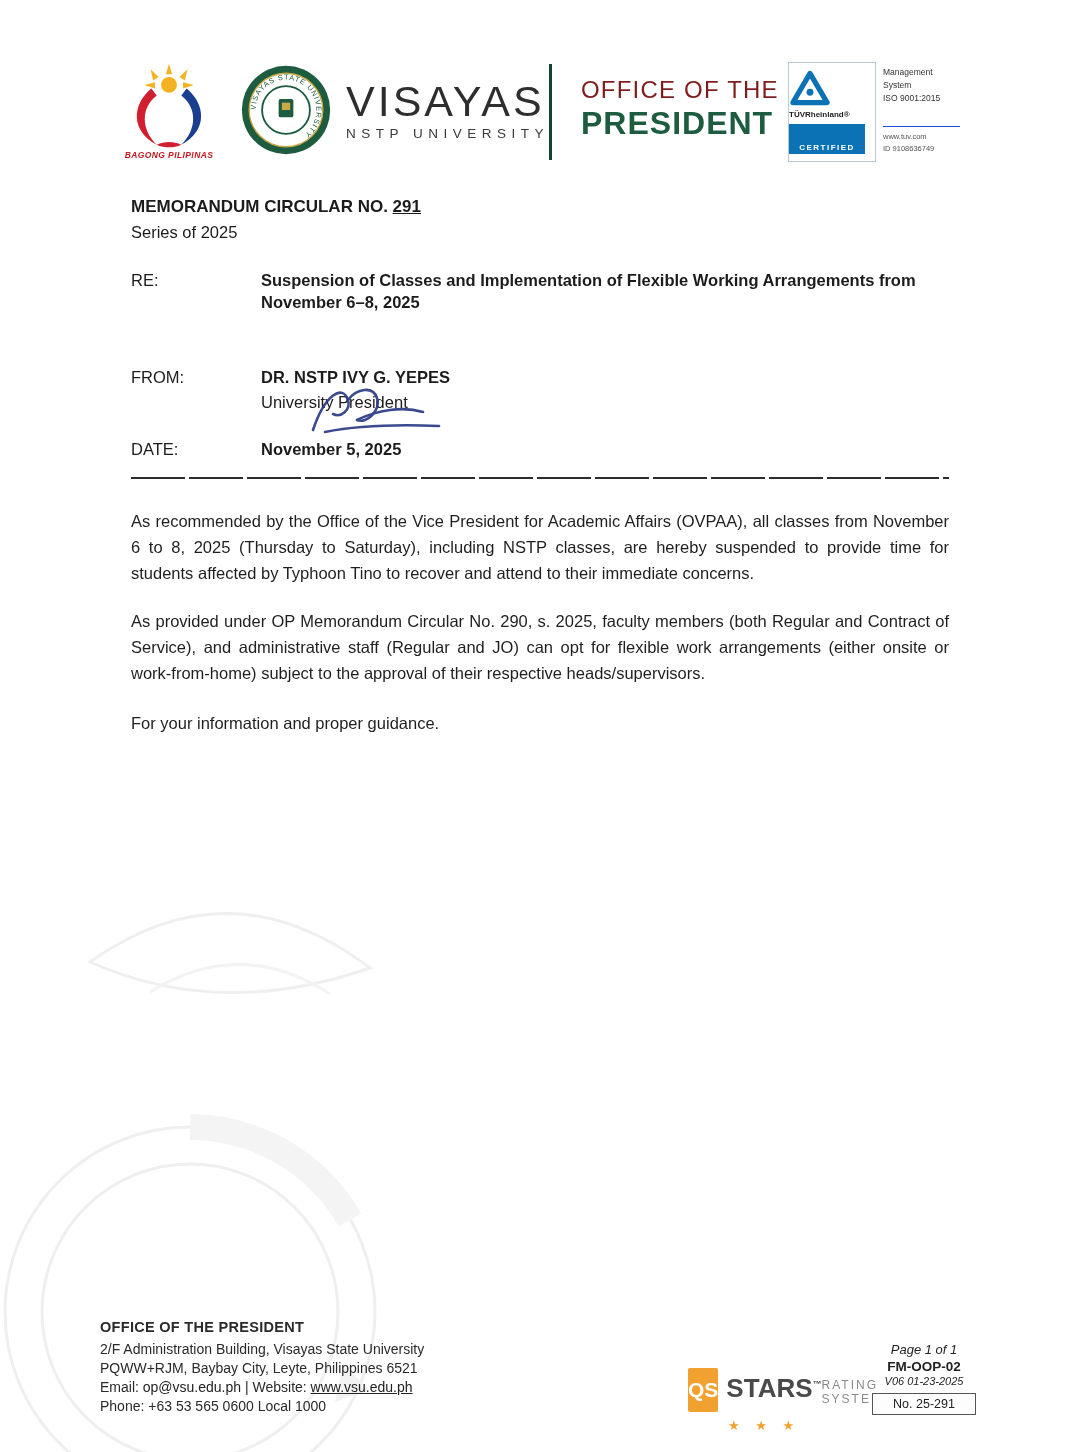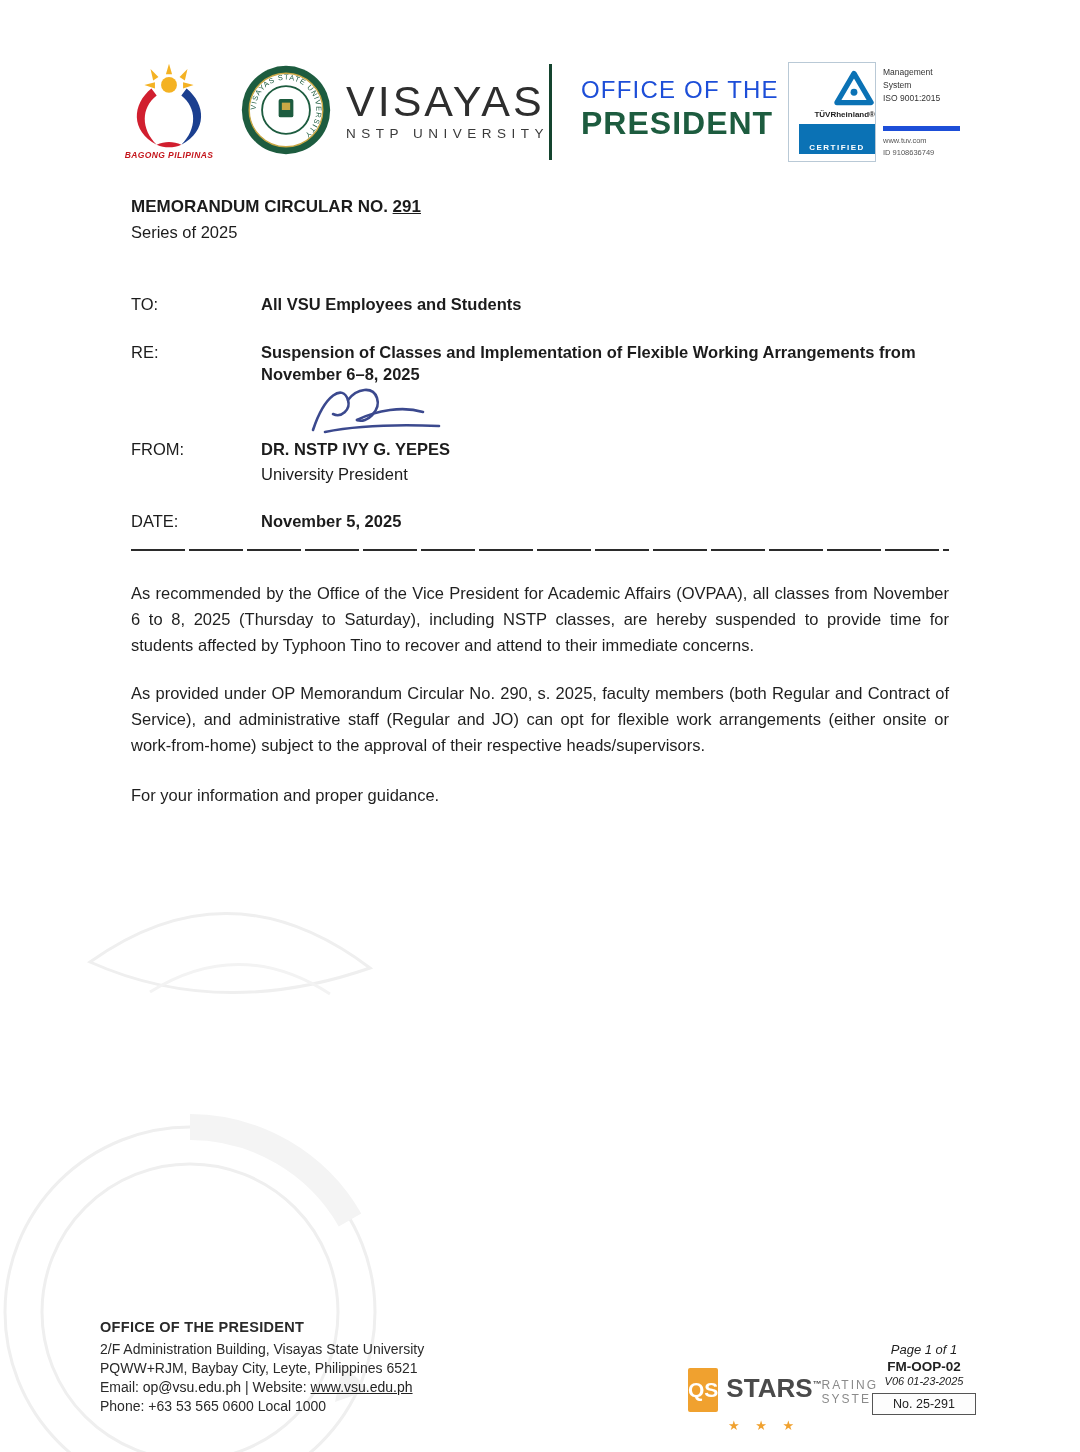--- a/index.html
+++ b/index.html
@@ -20,32 +20,32 @@
   
   .bp-logo { position:absolute; top:62px; left:122px; width:94px; height:88px; }
   .bp-label { position:absolute; top:150px; left:112px; width:114px; text-align:center;
               font-size:8.5px; font-weight:bold; font-style:italic; color:#c4161c; letter-spacing:.4px; }
   .vsu-seal { position:absolute; top:64px; left:240px; width:92px; height:92px; }
   .wordmark { position:absolute; top:80px; left:346px; }
   .wordmark-main { font-size:43px; letter-spacing:3px; color:#2e2e2e; font-weight:500; line-height:1; }
   .wordmark-sub  { font-size:13.5px; letter-spacing:5.5px; color:#3a3a3a; margin-top:3px; }
   .hdr-divider { position:absolute; top:64px; left:549px; width:3px; height:96px; background:#14442e; }
   .office { position:absolute; top:76px; left:581px; }
-  .office-1 { font-size:24px; color:#1d4ed8; letter-spacing:1.2px; line-height:1.15; }
+  .office-1 { font-size:24px; color:#7f1d1d; letter-spacing:1.2px; line-height:1.15; }
   .office-2 { font-size:32px; font-weight:800; color:#1d5c3f; letter-spacing:1px; line-height:1.2; }
 
   .cert { position:absolute; top:62px; left:788px; width:172px; height:100px; display:flex; }
   .cert-card { width:88px; height:100px; border:1px solid #b9c9d6; background:#fff;
-               display:flex; flex-direction:column; align-items:flex-end; padding-top:7px; }
+               display:flex; flex-direction:column; align-items:flex-start; padding-top:7px; }
   .tuv-tri { width:42px; height:36px; }
   .tuv-name { font-size:8px; color:#1c1c1c; margin-top:4px; font-weight:bold; }
   .tuv-bar { margin-top:5px; width:76px; background:#0b72b5; color:#fff; font-size:8px;
              letter-spacing:1.5px; text-align:center; padding:19px 0 2px; font-weight:bold; }
   .cert-info { flex:1; padding:4px 0 0 7px; font-size:8.5px; color:#333; line-height:1.5; }
-  .cert-info .grp2 { margin-top:22px; border-top:5px solid #1d4ed8; padding-top:4px; font-size:7.5px; color:#555; }
+  .cert-info .grp2 { margin-top:22px; border-top:1px solid #1d4ed8; padding-top:4px; font-size:7.5px; color:#555; }
 
   
   .main { position:absolute; left:131px; top:196px; width:818px; font-size:16.5px; line-height:22px; }
   .memo-title { font-weight:bold; font-size:17px; }
   .memo-title .num { text-decoration:underline; }
   .series { margin-top:3px; }
 
   .row { display:flex; }
   .row .label { width:130px; flex:none; }
   .row .value { font-weight:bold; }
@@ -163,24 +163,20 @@
         <div>ID 9108636749</div>
       </div>
     </div>
   </div>
 
   <div class="main">
 
     <div class="memo-title"><span>MEMORANDUM CIRCULAR NO. </span><span class="num">291</span></div>
     <div class="series">Series of 2025</div>
 
-    <div class="row row-to">
-      <div class="label">TO:</div>
-      <div class="value">All VSU Employees and Students</div>
-    </div>
 
     <div class="row row-re">
       <div class="label">RE:</div>
       <div class="value">Suspension of Classes and Implementation of Flexible Working Arrangements from November 6–8, 2025</div>
     </div>
 
     <div class="row row-from">
       <div class="label">FROM:</div>
       <div>
         <div class="value">DR. NSTP IVY G. YEPES</div>

